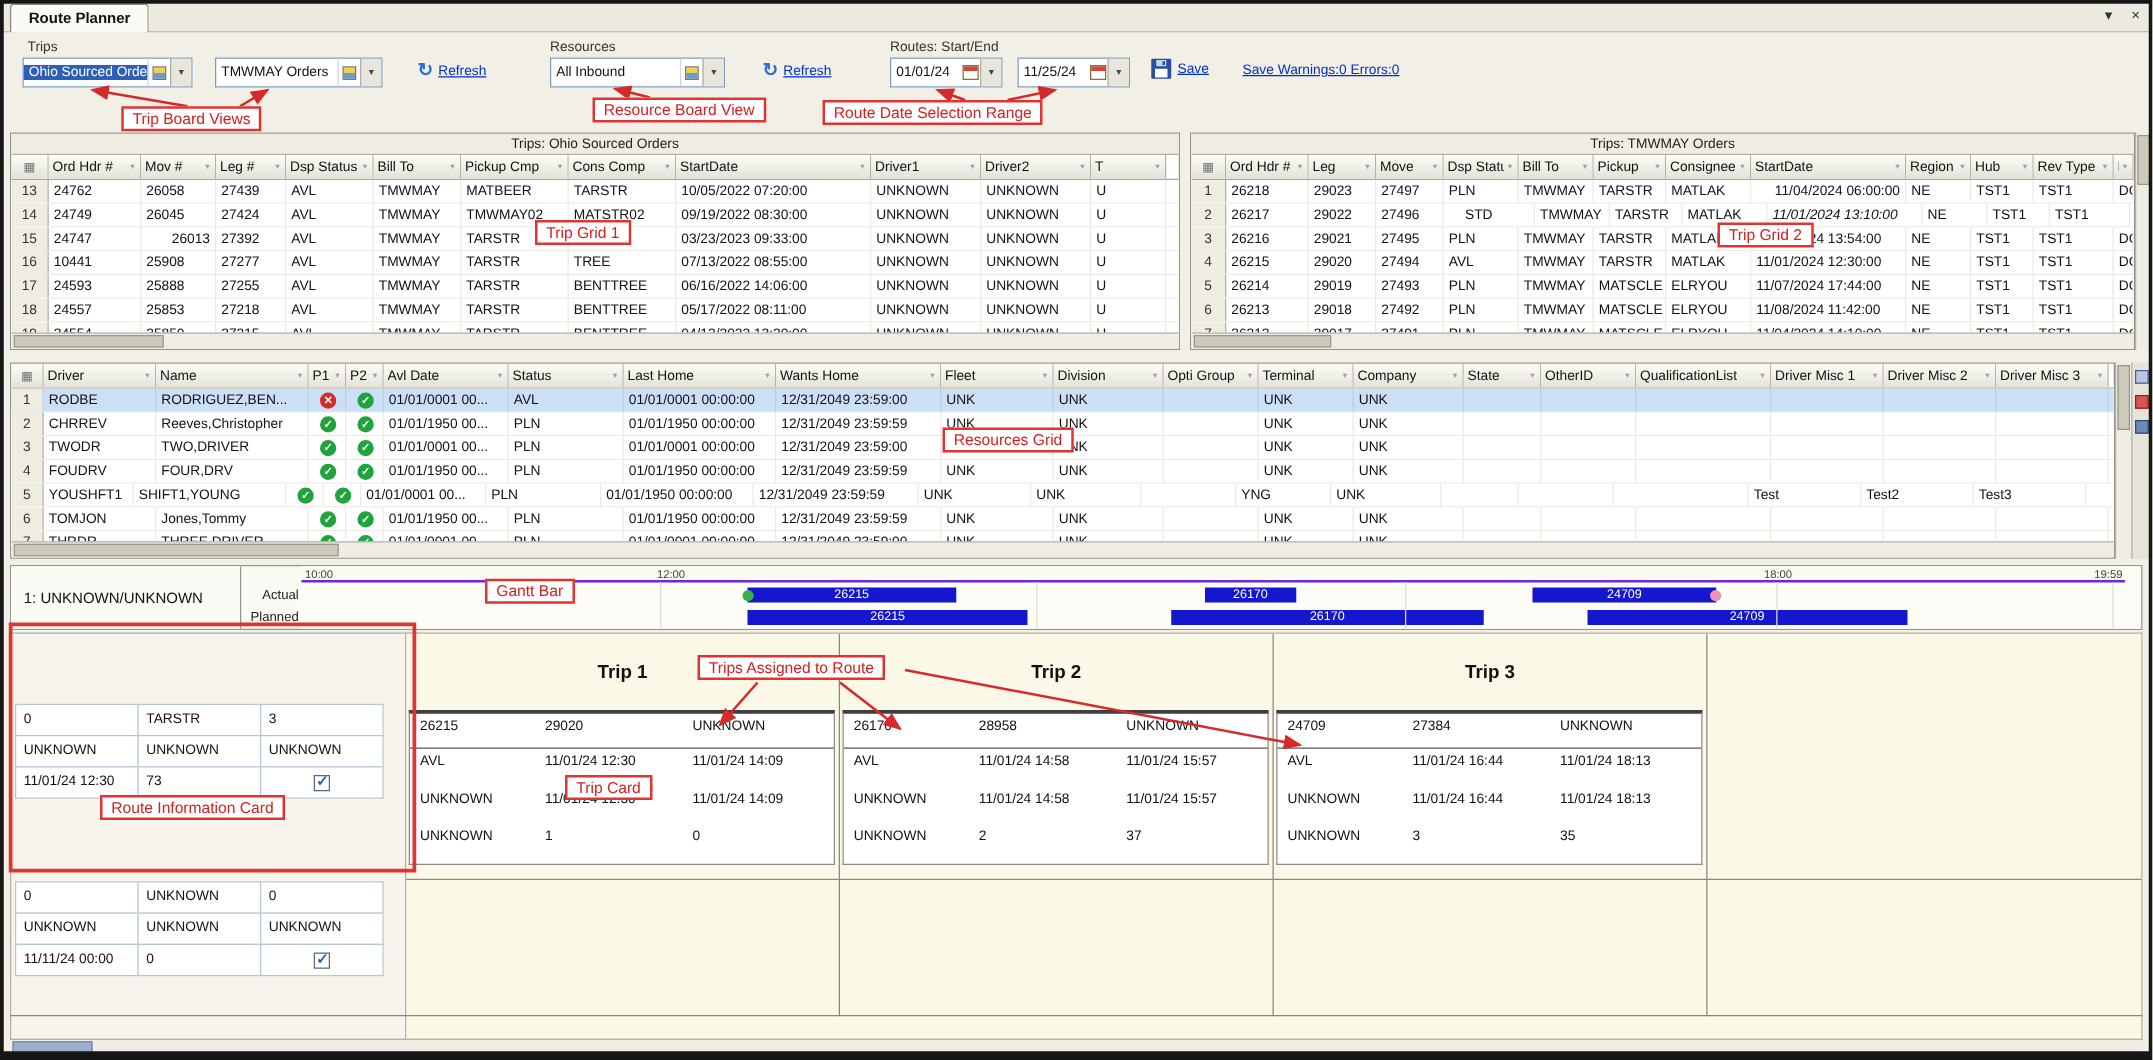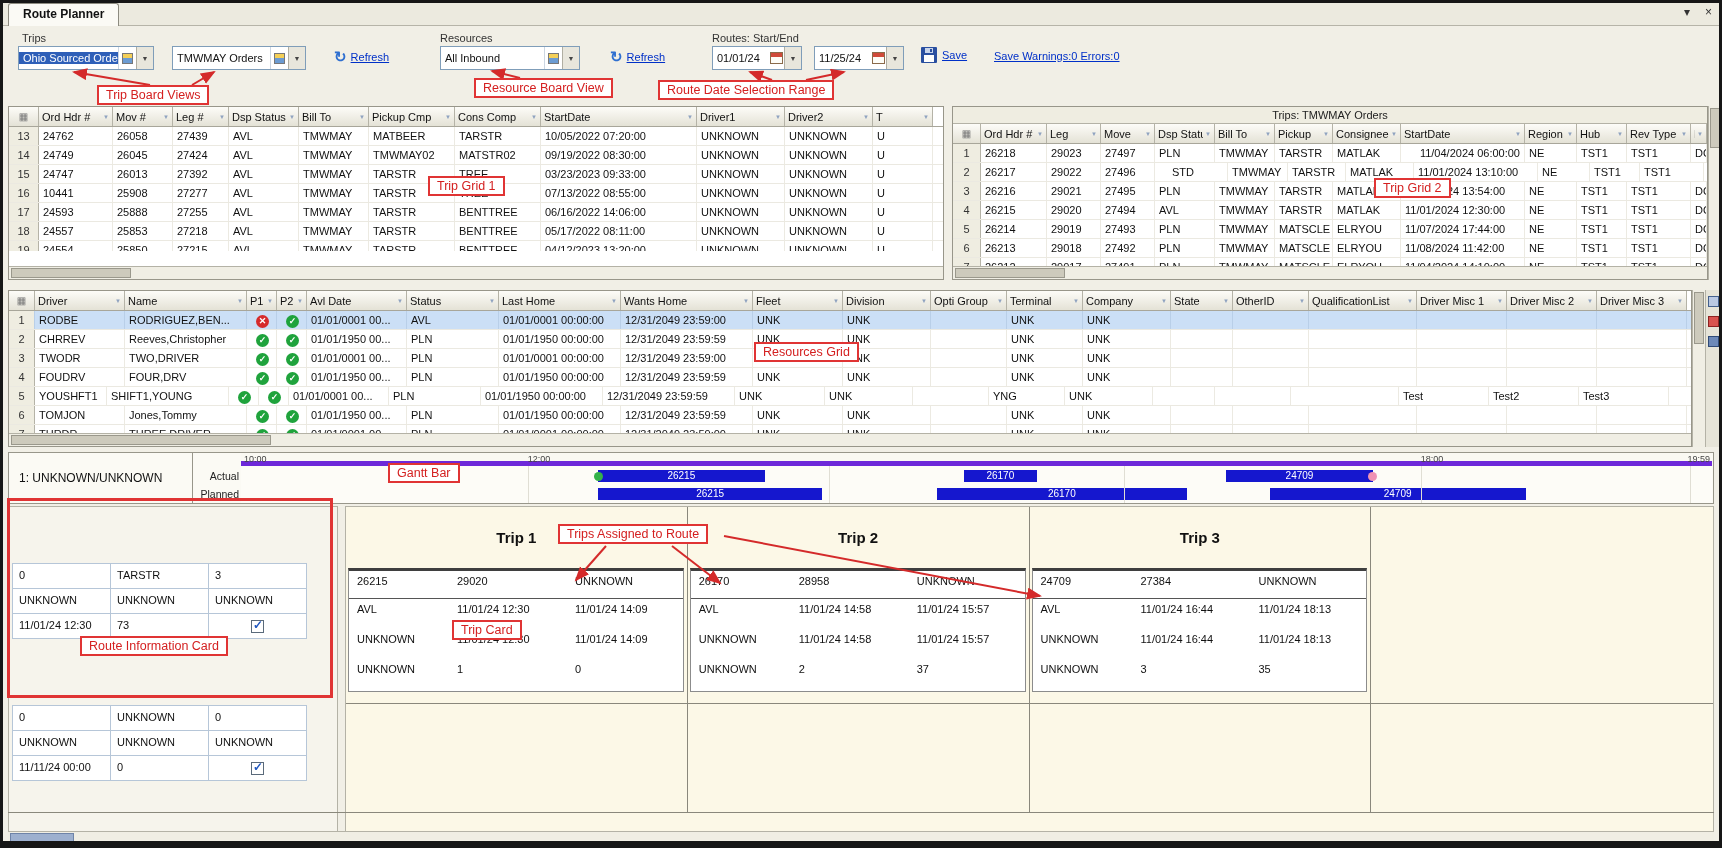--- a/index.html
+++ b/index.html
@@ -55,42 +55,42 @@
   .dock{position:absolute;left:2px;width:11px;height:11px;cursor:pointer;}
   .dock1{background:#b9c8e2;border:1px solid #44608c;}
   .dock2{background:#d9534f;border:1px solid #8c2222;}
   .dock3{background:#6d89b8;border:1px solid #2f4a77;}
 
   
   .gantt{position:absolute;left:8px;top:452px;width:1706px;height:52px;background:#fbfaf4;border:1px solid #98968a;}
   .g-label{position:absolute;left:0;top:0;width:184px;height:100%;border-right:1px solid #98968a;font-size:12px;display:flex;align-items:center;padding-left:10px;background:#fbfaf4;white-space:nowrap;}
   .g-sub{position:absolute;left:186px;width:44px;text-align:right;font-size:10.5px;color:#222;}
   .g-area{position:absolute;left:232px;top:0;right:1px;bottom:0;background:#fdfcf7;overflow:hidden;}
-  .g-ruler{position:absolute;left:0;top:0;right:0;height:13px;border-bottom:5px solid #6d28d9;background:#faf9f2;}
+  .g-ruler{position:absolute;left:0;top:0;right:12px;height:13px;border-bottom:2px solid #6d28d9;background:#faf9f2;}
   .g-tick{position:absolute;top:1px;font-size:9px;color:#444;white-space:nowrap;}
   .g-gridline{position:absolute;top:13px;bottom:0;width:1px;background:#e0ded4;}
   .g-row{position:absolute;left:0;right:0;height:14px;}
   .g-bar{position:absolute;top:1px;height:12px;background:#1517ce;color:#fff;font-size:10px;text-align:center;line-height:12px;overflow:hidden;cursor:pointer;}
   .g-dot{position:absolute;top:2.5px;width:9px;height:9px;border-radius:50%;z-index:2;}
   .g-dot.start{background:#35b24a;}
   .g-dot.end{background:#ef93b4;}
 
   
   .bottom{position:absolute;left:8px;top:506px;width:1706px;height:326px;}
   .left-panel{position:absolute;left:0;top:0;width:330px;height:100%;background:#f6f4ec;border:1px solid #b4b2a6;}
   .rc-labels{position:absolute;left:4px;display:grid;grid-template-columns:repeat(3,99px);}
   .rc-lcell{height:18px;border:1px solid #a39f92;margin:-1px 0 0 -1px;background:#f1efe3;font-size:11px;line-height:16px;text-align:center;white-space:nowrap;overflow:hidden;}
   .rc-values{position:absolute;left:4px;}
   .rc-vrow{display:flex;margin-top:-1px;}
   .rc-vcell{width:99px;height:26px;border:1px solid #b6c6d8;margin-left:-1px;background:#fff;font-size:11px;padding:5px 6px 0;white-space:nowrap;overflow:hidden;}
   .rc-vcell.center{display:flex;align-items:center;justify-content:center;padding:0;}
   .checkbox{width:13px;height:13px;border:1px solid #5a6a7a;background:#fff;position:relative;cursor:pointer;}
   .check{color:#2057c0;font-size:12px;font-weight:bold;position:absolute;left:1px;top:-3px;}
 
-  .trips-panel{position:absolute;left:337px;top:0;right:0;height:100%;background:#fcf8e7;border:1px solid #b4b2a6;}
+  .trips-panel{position:absolute;left:316px;top:0;right:0;height:100%;background:#fcf8e7;border:1px solid #b4b2a6;}
   .trip-col{position:absolute;top:0;height:306px;border-right:1px solid #8a887c;}
   .trip-col.last{border-right:none;}
   .trip-col-h{margin-top:22px;text-align:center;font-size:15px;font-weight:bold;color:#111;}
   .trip-card{position:absolute;left:2px;right:3px;top:61px;height:124px;background:#fff;border:1px solid #8c8c8c;border-top:3px solid #3f3f3f;padding-top:2px;cursor:pointer;}
   .tc-row{display:flex;height:30px;align-items:flex-start;padding-top:4px;}
   .tc-row.first{height:26px;border-bottom:1px solid #555;padding-top:2px;}
   .tc-cell{flex:0 0 auto;font-size:11px;padding-left:8px;white-space:nowrap;overflow:hidden;}
   .hline{position:absolute;left:0;right:0;height:1px;background:#8a887c;}
   .fullline{position:absolute;left:0;right:0;height:1px;background:#8a887c;}
 
@@ -172,20 +172,21 @@
     </svg>
     <span class="link">Save</span>
   </div>
 
   <div class="link-group" style="left:994px;top:24px">
     <span class="link">Save Warnings:0 Errors:0</span>
   </div>
 </div>
 
 <div class="grid-panel" style="left:8px;top:106px;width:936px;height:174px">
+  <div class="grid-title">Trips: Ohio Sourced Orders</div>
   <div class="grid-head" id="headLeft">
       <div class="gh" style="width: 30px;">
         <div class="corner-glyph">▦</div>
       </div>
       <div class="gh" style="width: 74px;">
         <div class="gh-label">Ord Hdr #</div>
         <div class="gh-filter">▼</div>
       </div>
       <div class="gh" style="width: 60px;">
         <div class="gh-label">Mov #</div>
@@ -253,21 +254,21 @@
         <div class="gcell" style="width: 86px;">TMWMAY02</div>
         <div class="gcell" style="width: 86px;">MATSTR02</div>
         <div class="gcell" style="width: 156px;">09/19/2022 08:30:00</div>
         <div class="gcell" style="width: 88px;">UNKNOWN</div>
         <div class="gcell" style="width: 88px;">UNKNOWN</div>
         <div class="gcell" style="width: 60px;">U</div>
       </div>
       <div class="grow">
         <div class="gcell rownum" style="width: 30px;">15</div>
         <div class="gcell" style="width: 74px;">24747</div>
-        <div class="gcell" style="width: 60px;">26013</div>
+        <div class="gcell" style="width: 60px; text-align: right;">26013</div>
         <div class="gcell" style="width: 56px;">27392</div>
         <div class="gcell" style="width: 70px;">AVL</div>
         <div class="gcell" style="width: 70px;">TMWMAY</div>
         <div class="gcell" style="width: 86px;">TARSTR</div>
         <div class="gcell" style="width: 86px;">TREE</div>
         <div class="gcell" style="width: 156px;">03/23/2023 09:33:00</div>
         <div class="gcell" style="width: 88px;">UNKNOWN</div>
         <div class="gcell" style="width: 88px;">UNKNOWN</div>
         <div class="gcell" style="width: 60px;">U</div>
       </div>
@@ -406,21 +407,21 @@
       </div>
       <div class="grow">
         <div class="gcell rownum" style="width: 28px;">2</div>
         <div class="gcell" style="width: 66px;">26217</div>
         <div class="gcell" style="width: 54px;">29022</div>
         <div class="gcell" style="width: 54px;">27496</div>
         <div class="gcell" style="width: 60px; margin-left: 13px;">STD</div>
         <div class="gcell" style="width: 60px;">TMWMAY</div>
         <div class="gcell" style="width: 58px;">TARSTR</div>
         <div class="gcell" style="width: 68px;">MATLAK</div>
-        <div class="gcell" style="width: 124px;">11/01/2024 13:10:00</div>
+        <div class="gcell" style="width: 124px; font-style: italic;">11/01/2024 13:10:00</div>
         <div class="gcell" style="width: 52px;">NE</div>
         <div class="gcell" style="width: 50px;">TST1</div>
         <div class="gcell" style="width: 64px;">TST1</div>
         <div class="gcell" style="width: 16px;">DO</div>
       </div>
       <div class="grow">
         <div class="gcell rownum" style="width: 28px;">3</div>
         <div class="gcell" style="width: 66px;">26216</div>
         <div class="gcell" style="width: 54px;">29021</div>
         <div class="gcell" style="width: 54px;">27495</div>

